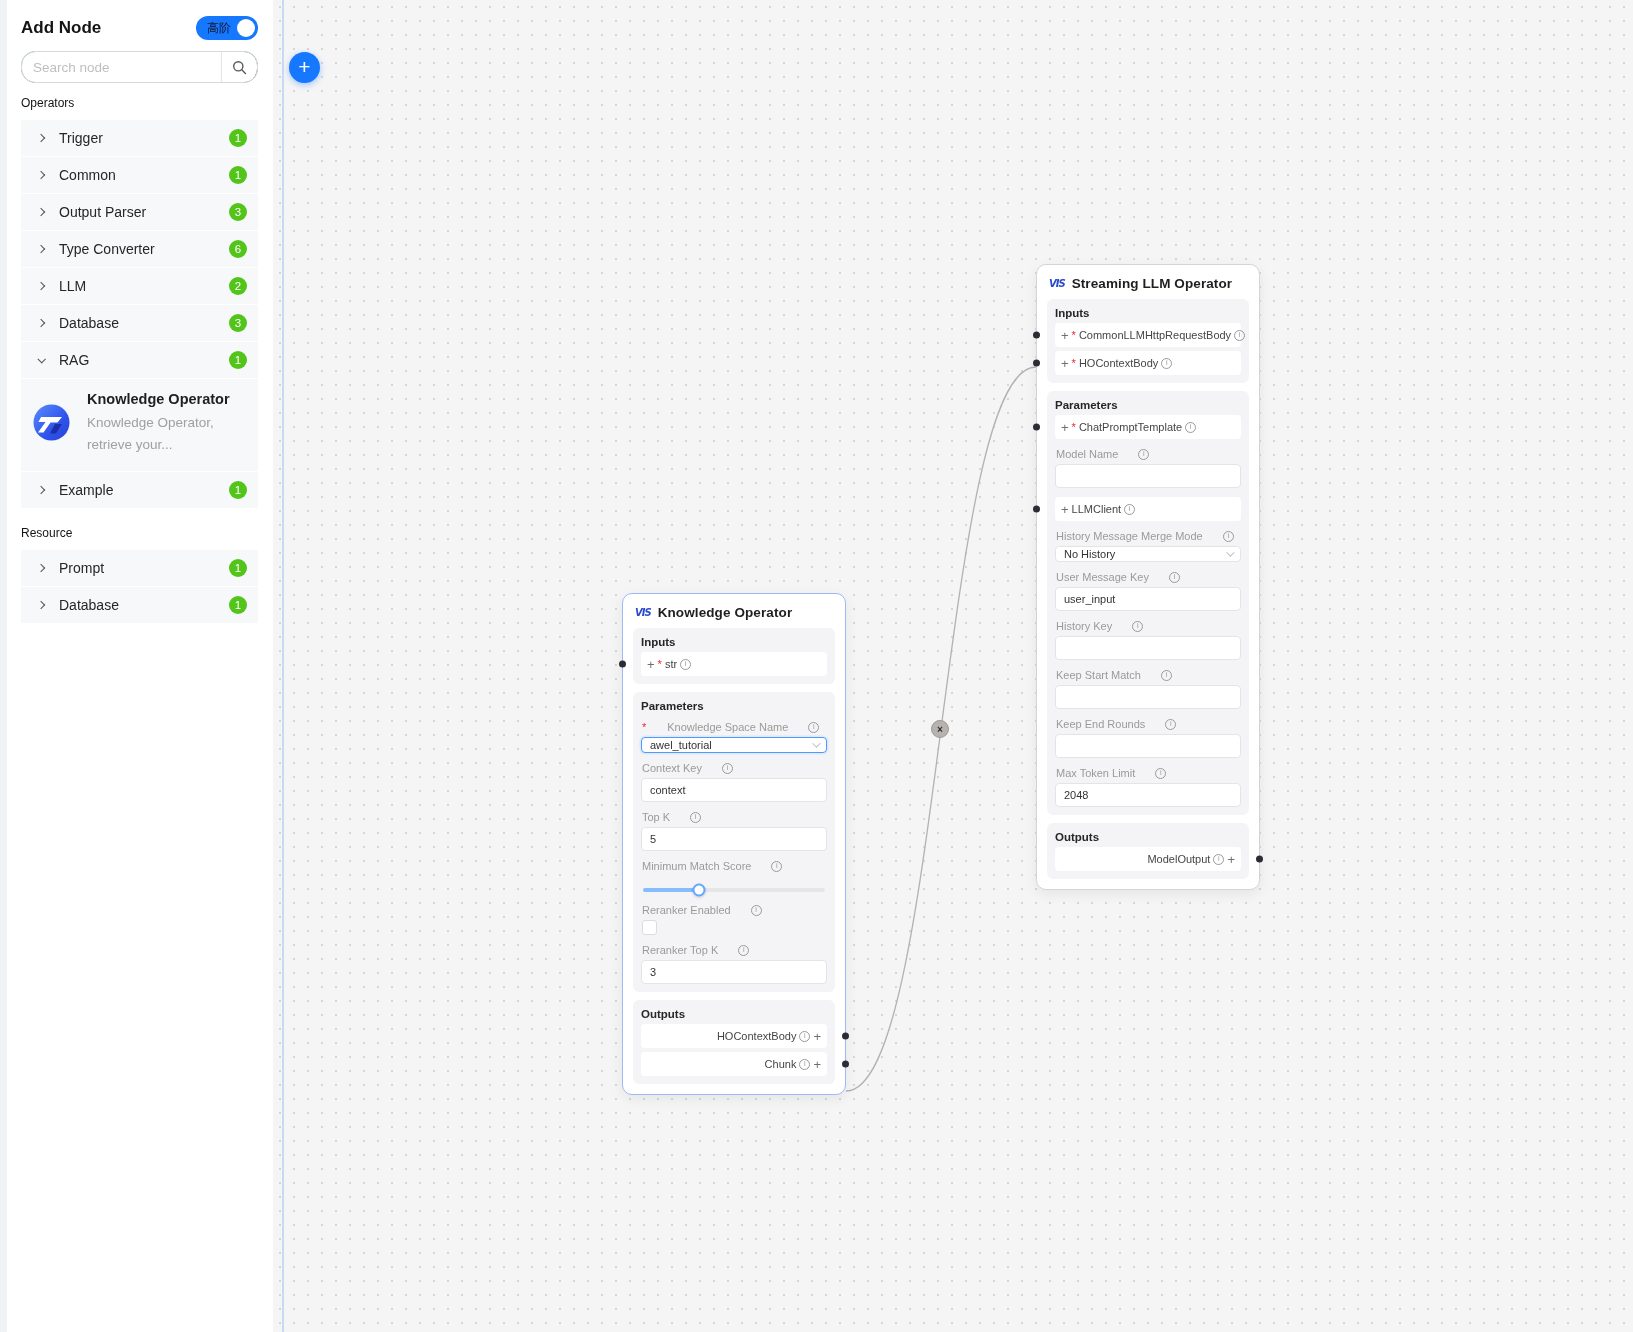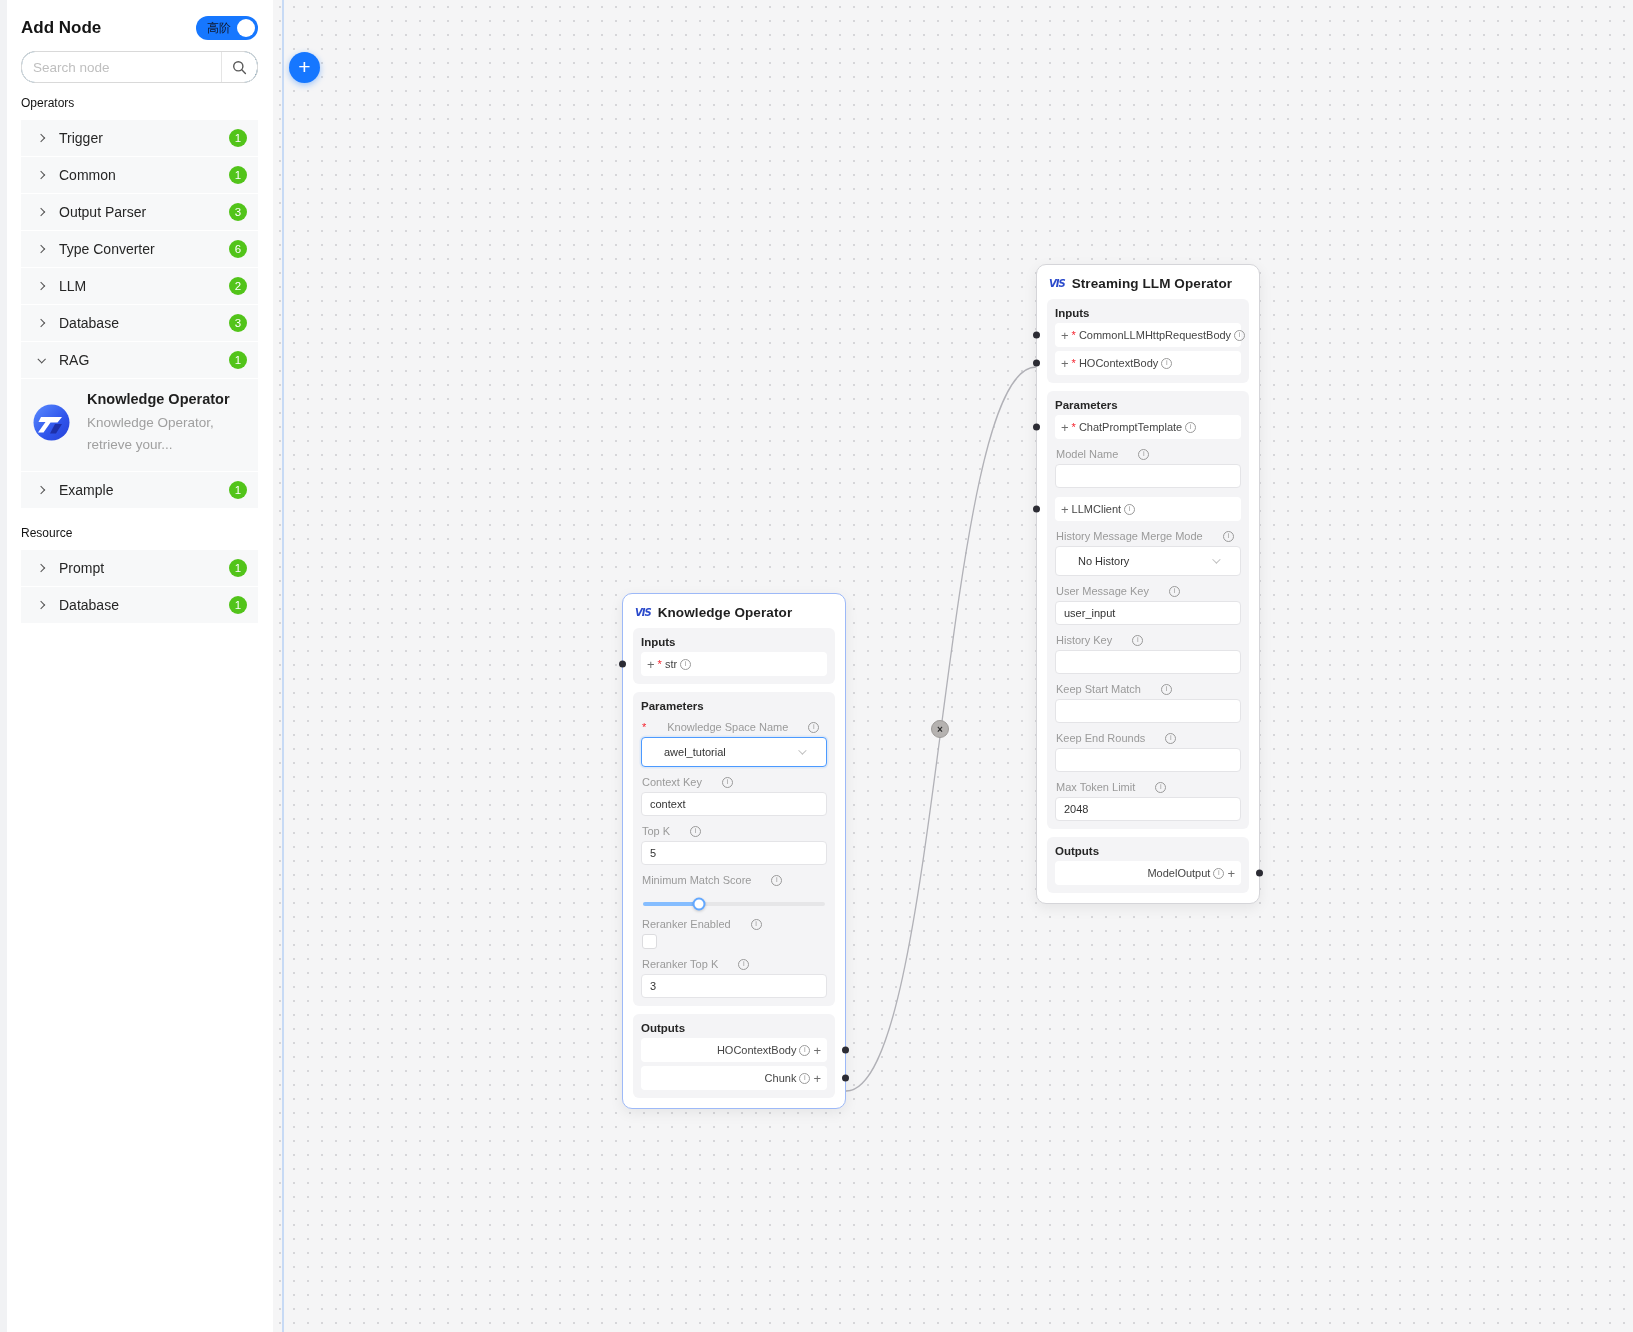--- a/index.html
+++ b/index.html
@@ -65,21 +65,21 @@
   .handle.l { left:-22px; }
   .handle.r { right:-22px; }
 
   .field-label { display:flex; align-items:center; gap:20px; font-size:11px; color:#9a9a9a; margin:9px 1px 4px; }
   .field-label .req { margin-right:1px; }
   .text-input {
     width:100%; height:24px; background:#fff; border:1px solid #e4e4e7; border-radius:4px;
     padding:0 8px; font-size:11px; color:#333; font-family:inherit; outline:none;
   }
   .select {
-    height:30px; background:#fff; border:1px solid #e4e4e7; border-radius:4px; padding:0 22px;
+    height:16px; background:#fff; border:1px solid #e4e4e7; border-radius:4px; padding:0 8px;
     font-size:11px; color:#333; display:flex; align-items:center; justify-content:space-between; cursor:pointer;
   }
   .select.focused { border:1px solid #4c9aff; box-shadow:0 0 0 1.5px rgba(76,154,255,.12); }
   .chev-down {
     width:6px; height:6px; border:solid #bfbfbf; border-width:0 1.4px 1.4px 0;
     transform:rotate(45deg) translateY(-2px); flex:none;
   }
   .slider { position:relative; height:4px; background:#e6e6e8; border-radius:2px; margin:16px 2px 12px; cursor:pointer; }
   .slider-fill { position:absolute; left:0; top:0; bottom:0; width:31%; background:#85bdff; border-radius:2px; }
   .slider-handle {

